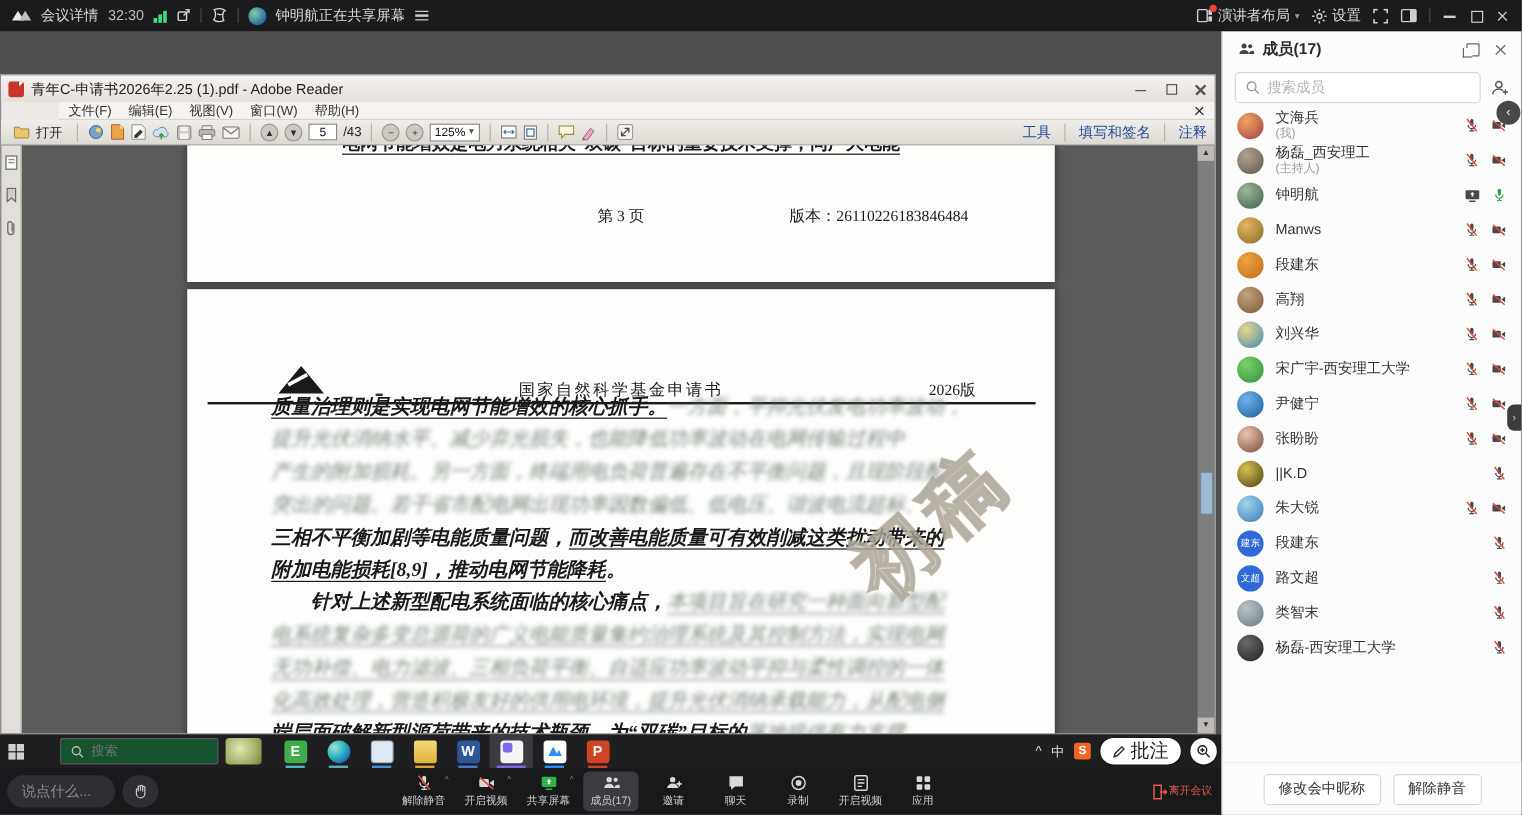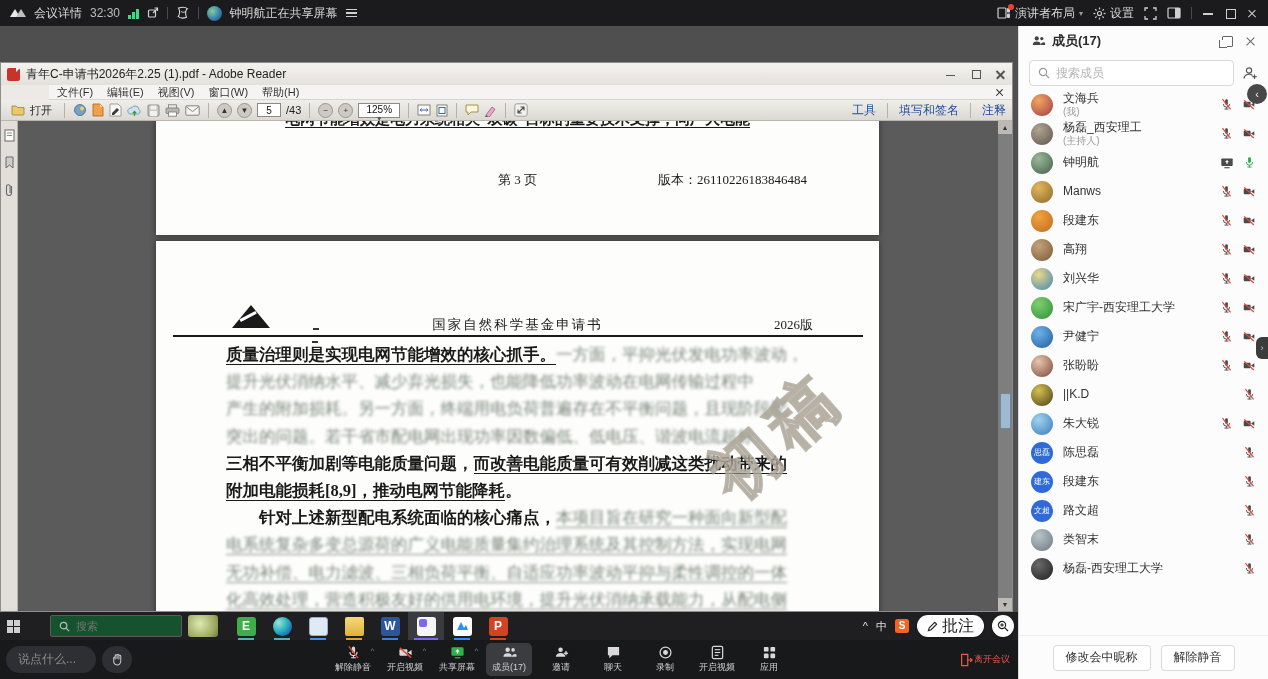--- a/index.html
+++ b/index.html
@@ -39,21 +39,21 @@
   .awc.cls::before{transform:rotate(45deg);} .awc.cls::after{transform:rotate(-45deg);}
   .ad-menu { height:15px; background:#f5f4f2; display:flex; align-items:center; gap:14px; padding:0 8px; font-size:11px; color:#333; border-bottom:1px solid #d8d5d0;margin-left:48px; }
   .ad-menu .mclose { margin-left:auto; width:9px; height:9px; position:relative; }
   .ad-menu .mclose::before,.ad-menu .mclose::after{content:"";position:absolute;left:0;top:4px;width:9px;height:1.4px;background:#222;}
   .ad-menu .mclose::before{transform:rotate(45deg);} .ad-menu .mclose::after{transform:rotate(-45deg);}
   .ad-tool { height:21px; background:linear-gradient(#f0eeea,#dcd9d3); display:flex; align-items:center; gap:5px; padding:0 6px; font-size:11px; color:#222; border-bottom:1px solid #b9b6b0; }
   .tsep { width:1px; height:15px; background:#b5b2ac; margin:0 3px; }
   .tbtn { display:flex; align-items:center; gap:4px; padding:1px 4px; border-radius:2px; }
   .navcirc { width:15px; height:15px; border-radius:50%; background:#cdcac5; border:1px solid #9a978f; color:#333; font-size:8px; display:flex; align-items:center; justify-content:center; }
   .pginput { width:24px; height:14px; background:#fff; border:1px solid #8d8a84; font-size:10px; text-align:center; color:#111; }
-  .zoombox { width:42px; height:15px; background:#fff; border:1px solid #8d8a84; font-size:10px; color:#111; display:flex; align-items:center; justify-content:space-between; padding:0 3px;flex-direction:column; }
+  .zoombox { width:42px; height:15px; background:#fff; border:1px solid #8d8a84; font-size:10px; color:#111; display:flex; align-items:center; justify-content:space-between; padding:0 3px; }
   .ad-links { margin-left:auto; display:flex; align-items:center; gap:8px; color:#1f4e9c; font-size:12px; }
   .ad-doc { position:absolute; left:0; top:58px; right:0; bottom:0; background:#5b5b5b; overflow:hidden; }
   .leftstrip { position:absolute; left:0; top:0; bottom:0; width:17px; background:#e2dfda; border-right:1px solid #b5b2ac; display:flex; flex-direction:column; align-items:center; padding-top:8px; gap:14px; }
   .vscroll { position:absolute; right:0; top:0; bottom:0; width:14px; background:#7e7e7e; }
   .vscroll .arr { position:absolute; left:0; width:14px; height:13px; background:#bdbab5; color:#333; font-size:7px; text-align:center; line-height:13px; }
   .vscroll .thumb { position:absolute; left:1.5px; width:11px; height:36px; top:272px; background:#9fb9d0; border:1px solid #6f8aa0; border-radius:2px; }
 
   .pdfpage { position:absolute; background:#fdfdfc; box-shadow:0 0 6px rgba(0,0,0,.5); overflow:hidden; font-family:"Liberation Serif",serif; color:#1a1a1a; }
   #page1 { left:155px; top:-2px; width:723px; height:116px; }
   #page1 .clipline { position:absolute; left:0; right:0; top:-9px; text-align:center; font-size:15px; font-weight:700; }
@@ -62,21 +62,21 @@
   #page1 .pgnum { position:absolute; left:50%; transform:translateX(-50%); }
   #page1 .ver { position:absolute; right:72px; }
   #page2 { left:155px; top:120px; width:723px; height:375px; }
   .p2head { position:absolute; left:0; top:0; right:0; height:68px;margin-top:28px; }
   .nsfclogo { position:absolute; left:76px; top:36px; width:0; height:0; border-left:19px solid transparent; border-right:19px solid transparent; border-bottom:23px solid #1a1a1a; }
   .nsfclogo::after { content:""; position:absolute; left:-12px; top:10px; width:18px; height:2.5px; background:#fff; transform:rotate(-28deg); }
   .p2title { position:absolute; left:0; right:0; top:47px; text-align:center; font-size:13.5px; letter-spacing:2px; }
   .p2ver { position:absolute; right:66px; top:47px; font-size:13px; }
   .p2rule { position:absolute; left:17px; right:16px; top:66px; height:2px; background:#1a1a1a; }
   .p2dash { position:absolute; width:6px; height:1.5px; background:#333; }
-  #pdf-lines { position:absolute; left:70px; top:100px; width:624px; font-size:16.5px; line-height:27.2px; }
+  #pdf-lines { position:absolute; left:70px; top:84px; width:624px; font-size:16.5px; line-height:27.2px;font-style:italic; }
   .pdf-line { white-space:nowrap; }
   .pdf-line.indent { text-indent:2em; }
   .pdf-line span { font-weight:600; }
   .pdf-line span.blur { filter:blur(1.7px); color:#5f6f60; font-weight:400; opacity:.85; }
   .pdf-line span.u { border-bottom:1.5px solid currentColor; }
   .pdf-line span.b { font-weight:700; }
   .watermark { position:absolute; left:545px; top:150px; font-size:66px; font-weight:700; letter-spacing:10px; color:rgba(185,178,166,.5); -webkit-text-stroke:2px rgba(170,163,150,.75); transform:rotate(-42deg); font-family:"Liberation Serif",serif; }
   .slogo { width:11px; height:11px; border-radius:2.5px; background:#f26522; color:#fff; font-size:9px; font-weight:700; line-height:11px; text-align:center; }
 
   
@@ -907,40 +907,20 @@
       <span>
             <svg width="14" height="13" viewBox="0 0 16 16">
               <rect x="1.5" y="4.5" width="8.5" height="7" rx="1.2" fill="#4a4a4a"></rect>
               <path d="M10.5 8l4-2.8v5.6z" fill="#4a4a4a"></path>
               <line x1="2" y1="3" x2="14" y2="13.5" stroke="#e2483d" stroke-width="1.5"></line>
             </svg>
           </span>
     </span>
   </div>
       <div class="m-row">
-    <span class="m-avatar" style="background: radial-gradient(circle at 35% 30%, rgb(47, 107, 216), rgb(47, 107, 216));">思磊</span>
-    <span class="m-text">
-      <span class="m-name">陈思磊</span>
-
-    </span>
-    <span class="m-icons">
-
-      <span>
-            <svg width="13" height="13" viewBox="0 0 16 16">
-              <rect x="6.3" y="1.5" width="3.4" height="7" rx="1.7" fill="#4a4a4a"></rect>
-              <path d="M4.2 7.5a3.8 3.8 0 0 0 7.6 0" fill="none" stroke="#4a4a4a" stroke-width="1.2"></path>
-              <line x1="8" y1="11.3" x2="8" y2="13.2" stroke="#4a4a4a" stroke-width="1.2"></line>
-              <line x1="5.5" y1="13.6" x2="10.5" y2="13.6" stroke="#4a4a4a" stroke-width="1.2"></line>
-              <line x1="3" y1="1.5" x2="13" y2="14" stroke="#e2483d" stroke-width="1.5"></line>
-            </svg>
-          </span>
-
-    </span>
-  </div>
-      <div class="m-row">
     <span class="m-avatar" style="background: radial-gradient(circle at 35% 30%, rgb(47, 107, 216), rgb(47, 107, 216));">建东</span>
     <span class="m-text">
       <span class="m-name">段建东</span>
 
     </span>
     <span class="m-icons">
 
       <span>
             <svg width="13" height="13" viewBox="0 0 16 16">
               <rect x="6.3" y="1.5" width="3.4" height="7" rx="1.7" fill="#4a4a4a"></rect>

